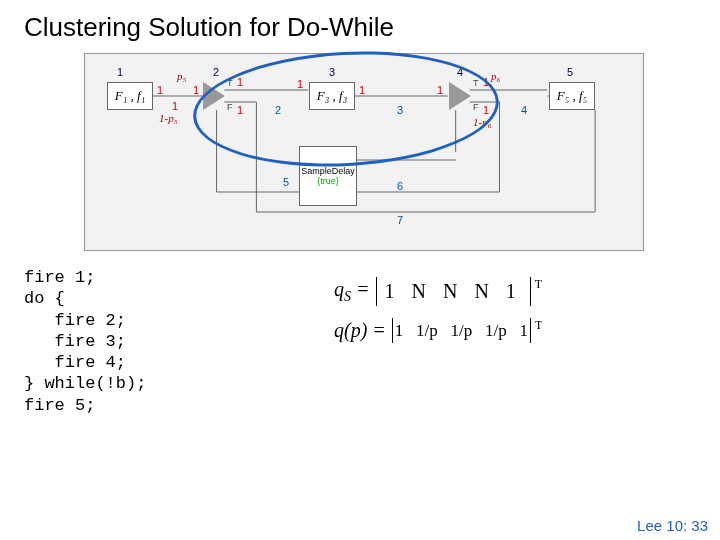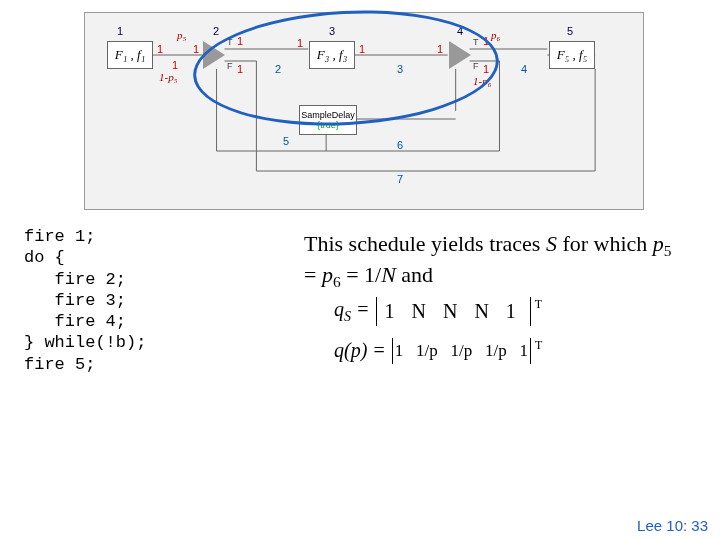--- a/index.html
+++ b/index.html
@@ -84,21 +84,21 @@
     color: #a00;
     font-family: "Times New Roman", serif;
   }
   .sd-box {
     position: absolute;
     border: 1px solid #666;
     background: #fff;
     font-size: 9px;
     text-align: center;
     width: 56px;
-    padding: 4px 0;
+    padding: 19px 0;
   }
   .edge-label {
     position: absolute;
     font-size: 11px;
     color: #05a;
   }
   .circle-anno {
     position: absolute;
     border: 3px solid #2060c0;
     border-radius: 50% / 50%;
@@ -174,20 +174,21 @@
     left: 0; top: 0;
     width: 100%; height: 100%;
     pointer-events: none;
   }
 </style>
 </head>
 <body>
 
 <div class="slide">
 
+  <h1 class="title">Clustering Solution for Do-While</h1>
 
   <div class="diagram-box">
     <div class="diagram-inner">
 
       <svg class="wires" viewBox="0 0 536 170" preserveAspectRatio="none">
         <g stroke="#666" stroke-width="1" fill="none">
           <line x1="56" y1="34" x2="106" y2="34"></line>
           <line x1="128" y1="28" x2="212" y2="28"></line>
           <line x1="128" y1="40" x2="160" y2="40"></line>
             <line x1="160" y1="40" x2="160" y2="150"></line>
@@ -263,23 +264,20 @@
       <div class="code">fire 1;
 do {
    fire 2;
    fire 3;
    fire 4;
 } while(!b);
 fire 5;</div>
     </div>
 
     <div class="right-col">
-      <div>
-        <span>This schedule yields traces </span><span class="em">S</span><span> for which </span><span class="em">p</span><span class="sub">5</span><span> = </span><span class="em">p</span><span class="sub">6</span><span> = 1/</span><span class="em">N</span><span> and</span>
-      </div>
 
       <div class="eq-img">
         <span><span class="em">q</span><span class="sub em">S</span> =</span>
         <span class="row-vec">1  N  N  N  1</span>
           <span class="tpose">T</span>
       </div>
 
 
       <div class="eq-img">
         <span><span class="em">q(p)</span> =</span>

